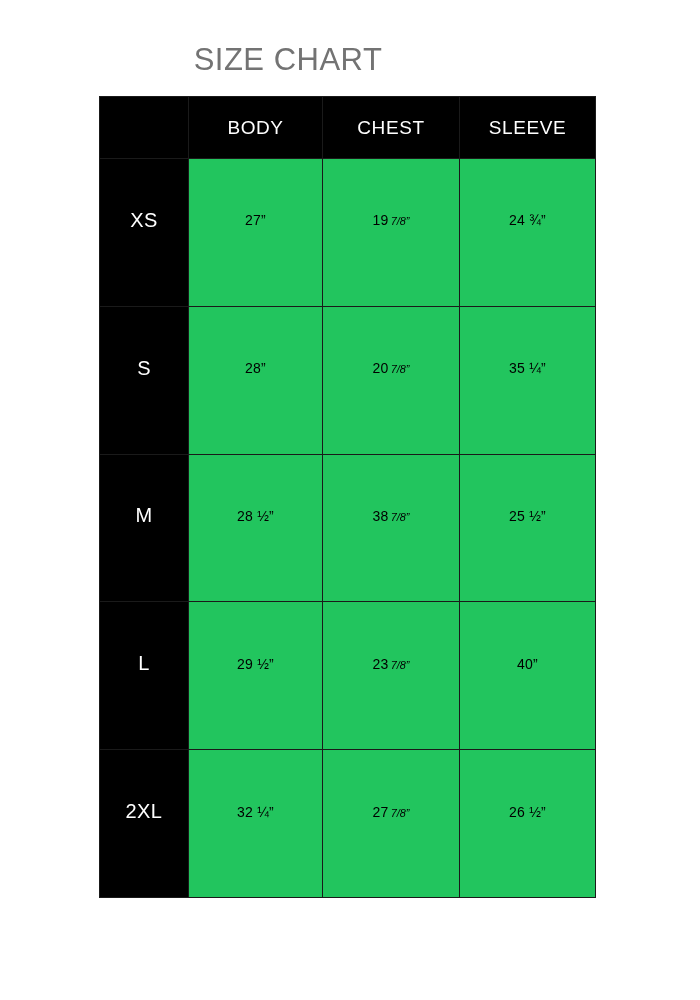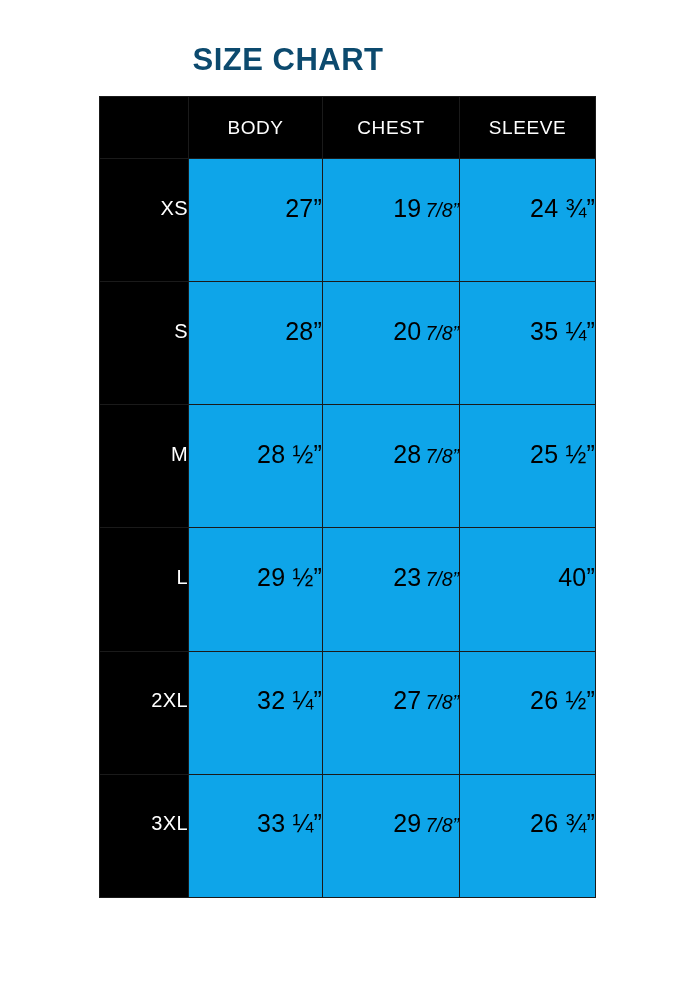--- a/index.html
+++ b/index.html
@@ -16,23 +16,23 @@
   }
 
   
   #chart-title {
     position: absolute;
     left: 0;
     top: 42px;
     width: 576px;
     text-align: center;
     font-size: 31px;
-    font-weight: bold;
+    font-weight: normal;
     letter-spacing: 0.5px;
-    color: #0c4a6e;
+    color: #737373;
     line-height: 36px;
   }
 
   
   #size-table {
     position: absolute;
     left: 99px;
     top: 96px;
     width: 496px;
     height: 802px;
@@ -73,33 +73,32 @@
 
   td.size-cell {
     background: #000000;
     color: #ffffff;
     font-size: 20px;
     border-color: #000000;
     letter-spacing: 0.4px;
   }
 
   td.meas-cell {
-    background: #0ea5e9;
+    background: #22c55e;
     color: #000000;
-    font-size: 25px;
+    font-size: 14px;
     letter-spacing: 0.2px;
   }
 
   
   .cell-inner {
     display: block;
     position: relative;
     top: -12px;
     white-space: nowrap;
-    text-align: right;
   }
   td.size-cell .cell-inner { top: -12px; }
 
   
   .frac-small {
     font-size: 0.78em;
     letter-spacing: 0;
     font-style: italic;
   }
 </style>
@@ -156,21 +155,21 @@
     </tr>
 
     <tr class="data-row">
       <td class="size-cell">
           <span class="cell-inner">M</span>
         </td>
       <td class="meas-cell">
           <span class="cell-inner">28 ½”</span>
         </td>
       <td class="meas-cell">
-          <span class="cell-inner"><span>28</span><span class="frac-small"> 7/8”</span></span>
+          <span class="cell-inner"><span>38</span><span class="frac-small"> 7/8”</span></span>
         </td>
       <td class="meas-cell">
           <span class="cell-inner">25 ½”</span>
         </td>
     </tr>
 
     <tr class="data-row">
       <td class="size-cell">
           <span class="cell-inner">L</span>
         </td>
@@ -194,30 +193,16 @@
           <span class="cell-inner">32 ¼”</span>
         </td>
       <td class="meas-cell">
           <span class="cell-inner"><span>27</span><span class="frac-small"> 7/8”</span></span>
         </td>
       <td class="meas-cell">
           <span class="cell-inner">26 ½”</span>
         </td>
     </tr>
 
-    <tr class="data-row">
-      <td class="size-cell">
-          <span class="cell-inner">3XL</span>
-        </td>
-      <td class="meas-cell">
-          <span class="cell-inner">33 ¼”</span>
-        </td>
-      <td class="meas-cell">
-          <span class="cell-inner"><span>29</span><span class="frac-small"> 7/8”</span></span>
-        </td>
-      <td class="meas-cell">
-          <span class="cell-inner">26 ¾”</span>
-        </td>
-    </tr>
 
 
   </tbody>
 </table>
 
 </body></html>

